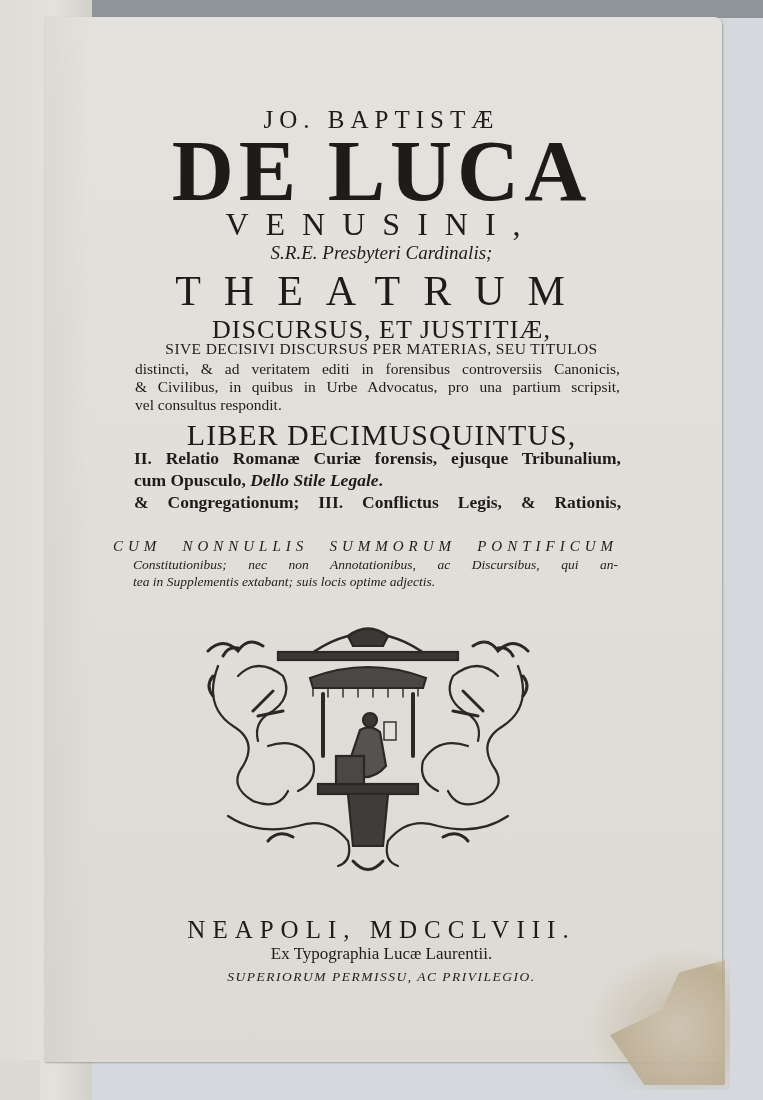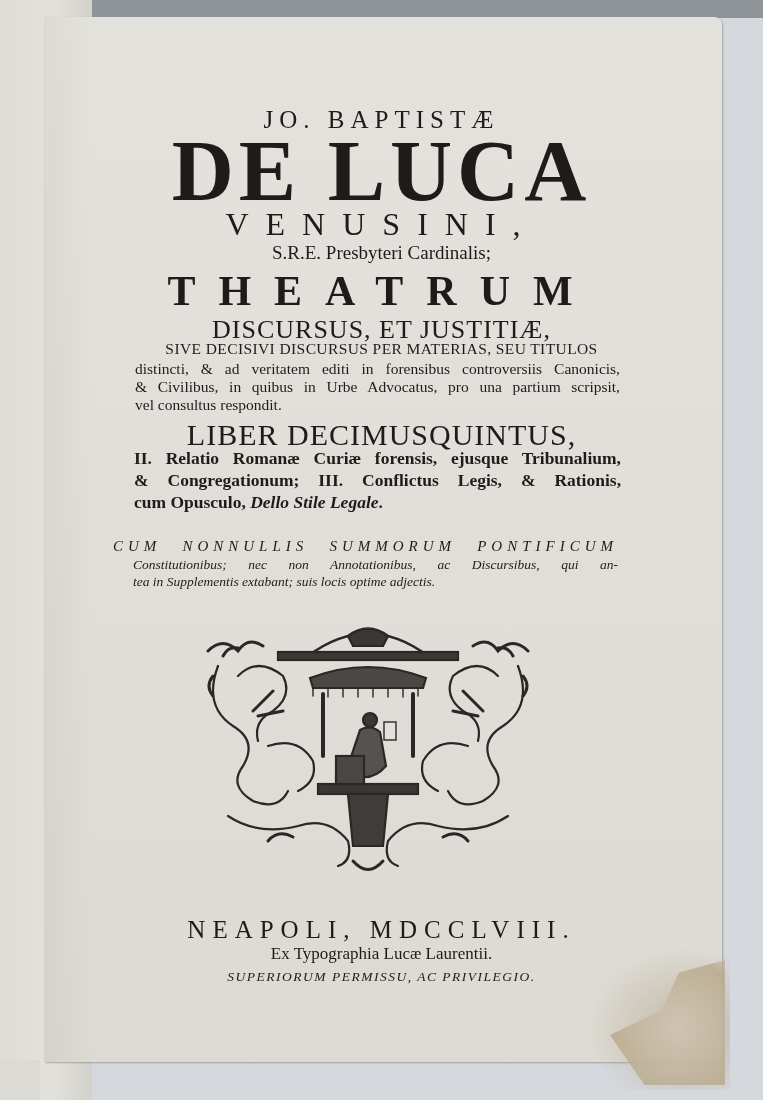--- a/index.html
+++ b/index.html
@@ -34,22 +34,22 @@
       opacity: 0.85;
     }
     .torn-stain {
       position: absolute; left: 580px; top: 940px; width: 150px; height: 150px;
       background: radial-gradient(ellipse at 70% 60%, rgba(150,120,80,0.35) 0%, rgba(150,120,80,0) 65%);
     }
     .text { position: absolute; left: 0; width: 763px; text-align: center; white-space: nowrap; }
     .l-author1 { top: 106px; font-size: 25px; letter-spacing: 6px; }
     .l-author2 { top: 128px; font-size: 86px; font-weight: bold; letter-spacing: 5px; line-height: 86px; }
     .l-author3 { top: 206px; font-size: 32px; letter-spacing: 17px; text-align: center; }
-    .l-rank { top: 242px; font-size: 19px; }
-    .l-title1 { top: 267px; font-size: 42px; letter-spacing: 23px; font-weight: bold; }
+    .l-rank { top: 242px; font-size: 19px; font-style: italic; }
+    .l-title1 { top: 267px; font-size: 42px; letter-spacing: 23px; }
     .l-title2 { top: 315px; font-size: 26px; letter-spacing: 1px; }
     .l-subtitle { top: 340px; font-size: 15.5px; letter-spacing: 0.4px; }
     .para {
       position: absolute; left: 135px; width: 485px; font-size: 15.5px; line-height: 18px;
       text-align: justify; text-align-last: justify;
     }
     .p-desc { top: 360px; }
     .l-liber { top: 418px; font-size: 30px; letter-spacing: 1px; }
     .p-contents { top: 447px; left: 117px; width: 504px; font-size: 17.5px; line-height: 22px; }
     .p-contents .indent { padding-left: 17px; font-weight: bold; }
@@ -86,22 +86,22 @@
 <div class="para p-desc">
   <div>distincti, &amp; ad veritatem editi in forensibus controversiis Canonicis,</div>
   <div>&amp; Civilibus, in quibus in Urbe Advocatus, pro una partium scripsit,</div>
   <div class="last-line">vel consultus respondit.</div>
 </div>
 
 <div class="text l-liber">LIBER DECIMUSQUINTUS,</div>
 
 <div class="para p-contents">
   <div class="indent">II. Relatio Romanæ Curiæ forensis, ejusque Tribunalium,</div>
+  <div class="indent last-line"><span>cum Opusculo, </span><span class="italic">Dello Stile Legale</span><span>.</span></div>
   <div class="indent">&amp; Congregationum; III. Conflictus Legis, &amp; Rationis,</div>
-  <div class="indent last-line"><span>cum Opusculo, </span><span class="italic">Dello Stile Legale</span><span>.</span></div>
 </div>
 
 <div class="text l-cum">CUM NONNULLIS SUMMORUM PONTIFICUM</div>
 <div class="para p-constit">
   <div>Constitutionibus; nec non Annotationibus, ac Discursibus, qui an-</div>
   <div class="last-line">tea in Supplementis extabant; suis locis optime adjectis.</div>
 </div>
 
 <svg class="vignette" viewBox="0 0 340 262">
   <g fill="none" stroke="#2a2826" stroke-width="2.2" stroke-linecap="round">

